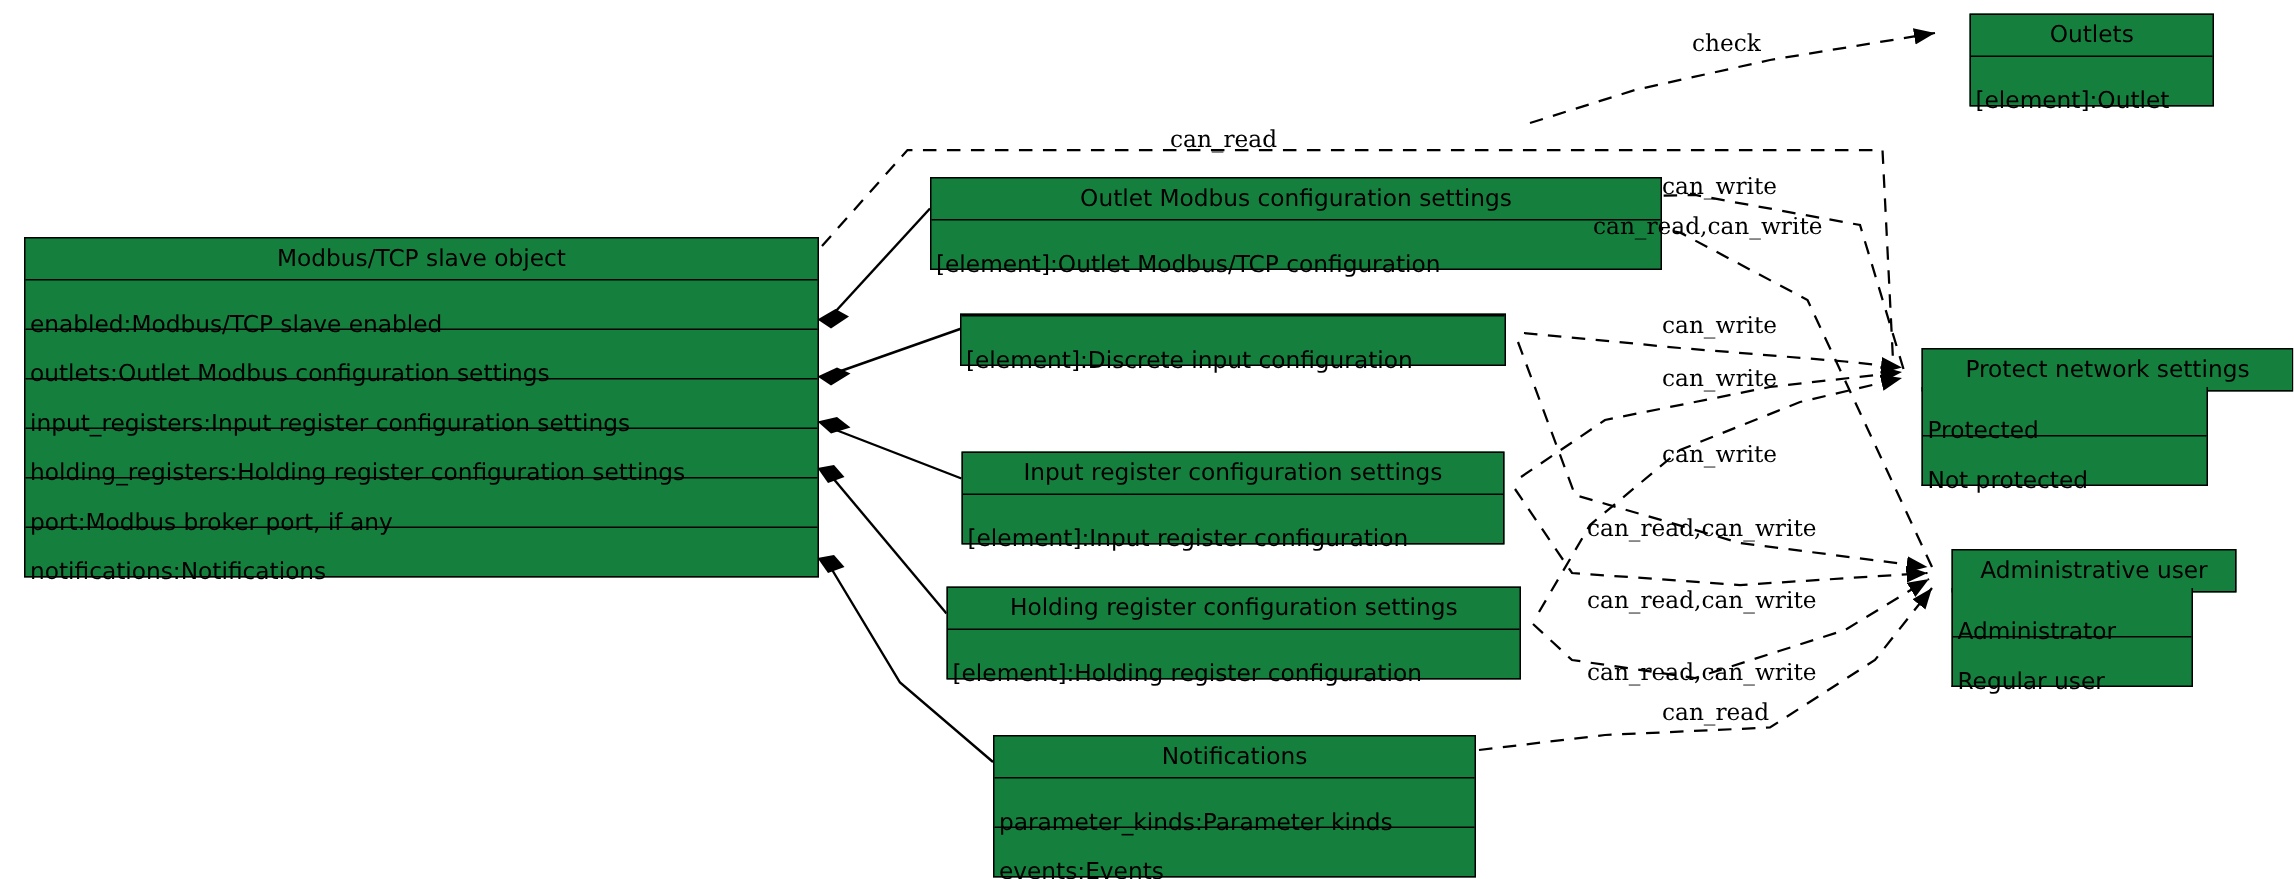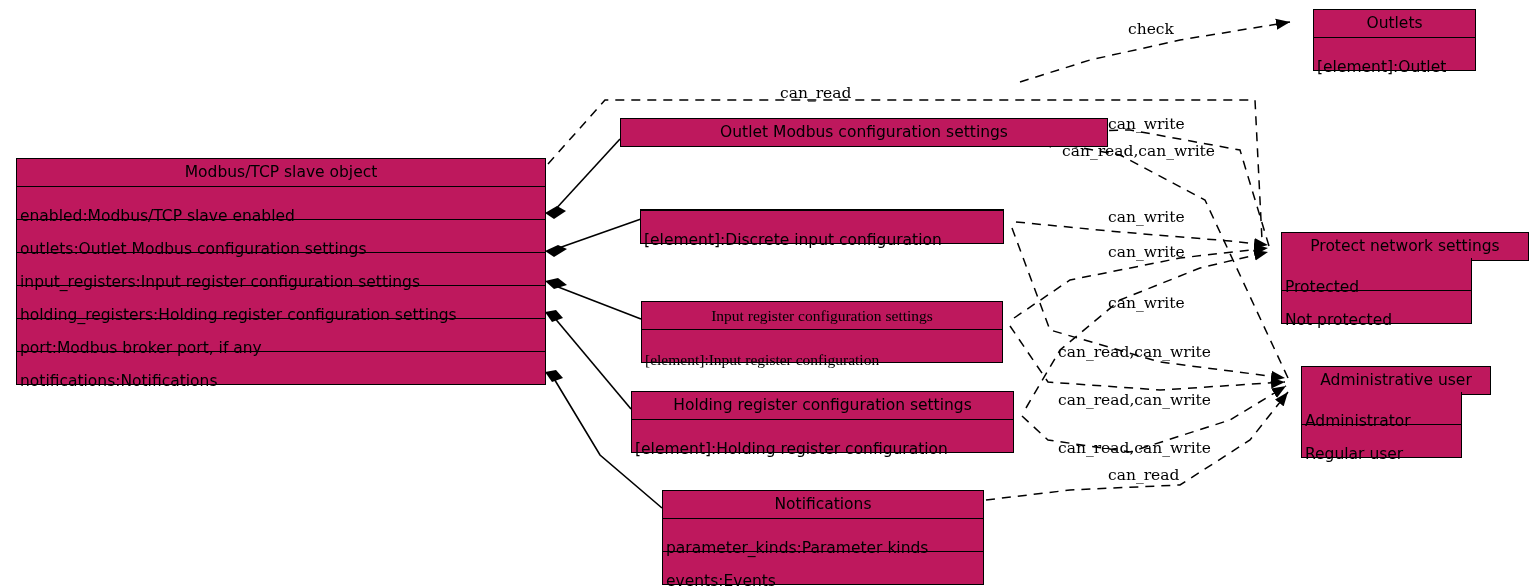--- a/index.html
+++ b/index.html
@@ -7,21 +7,21 @@
     position:relative;
     width:1529px;height:586px;
     background:#ffffff;
     font-family:"DejaVu Sans", sans-serif;
     overflow:hidden;
   }
   #edges{position:absolute;left:0;top:0;width:1529px;height:586px;}
   .uml{
     position:absolute;
     border:1.6px solid #000;
-    background:#be185d;
+    background:#15803d;
     box-sizing:border-box;
     z-index:5;
   }
   .uml .title{
     text-align:center;
     font-size:15.5px;
     line-height:27px;
     height:27px;
     color:#000;
     white-space:nowrap;
@@ -118,27 +118,28 @@
     <div class="row">enabled:Modbus/TCP slave enabled</div>
     <div class="row">outlets:Outlet Modbus configuration settings</div>
     <div class="row">input_registers:Input register configuration settings</div>
     <div class="row">holding_registers:Holding register configuration settings</div>
     <div class="row">port:Modbus broker port, if any</div>
     <div class="row">notifications:Notifications</div>
   </div>
 
   <div class="uml" style="left:620px;top:118px;width:488px;">
     <div class="title">Outlet Modbus configuration settings</div>
+    <div class="row">[element]:Outlet Modbus/TCP configuration</div>
   </div>
 
   <div class="uml" style="left:640px;top:209px;width:364px;">
     <div class="row">[element]:Discrete input configuration</div>
   </div>
 
-  <div class="uml" style="left:641px;top:301px;width:362px;font-family:Liberation Serif, serif;">
+  <div class="uml" style="left:641px;top:301px;width:362px;">
     <div class="title">Input register configuration settings</div>
     <div class="row">[element]:Input register configuration</div>
   </div>
 
   <div class="uml" style="left:631px;top:391px;width:383px;">
     <div class="title">Holding register configuration settings</div>
     <div class="row">[element]:Holding register configuration</div>
   </div>
 
   <div class="uml" style="left:662px;top:490px;width:322px;">

